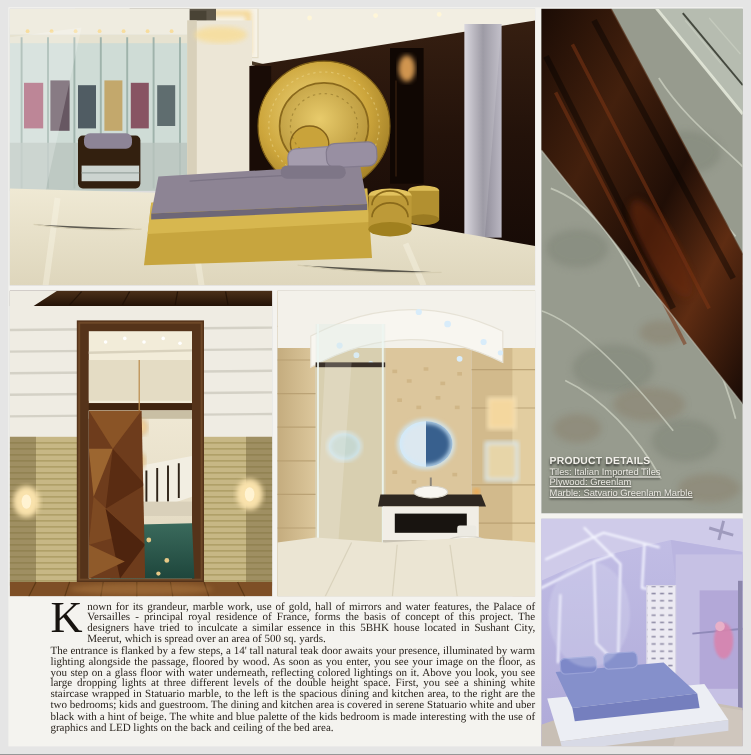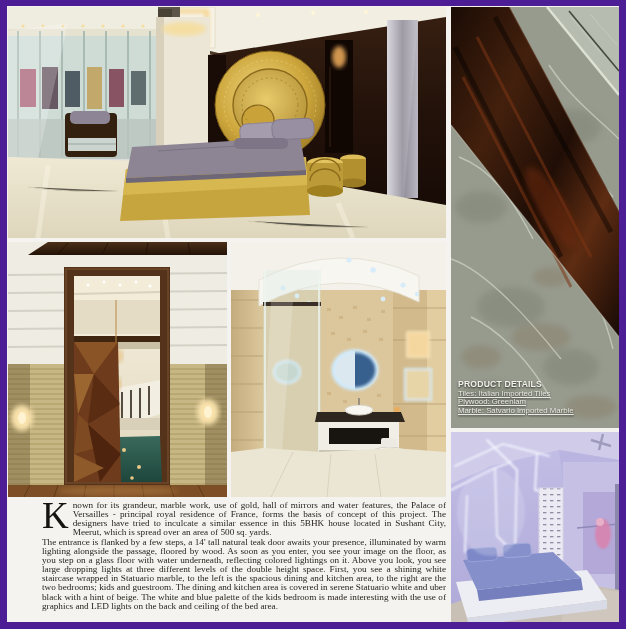--- a/index.html
+++ b/index.html
@@ -1,16 +1,16 @@
 <!DOCTYPE html>
 <html><head>
 <meta charset="utf-8">
 <style>
   html,body{margin:0;padding:0;background:#1c1c1c;}
-  .page{position:relative;width:626px;height:629px;background:#4c1d95;font-family:"Liberation Serif",serif;overflow:hidden;}
+  .page{position:relative;width:626px;height:629px;background:#e5e5e5;font-family:"Liberation Serif",serif;overflow:hidden;}
   .canvas{position:absolute;left:7px;top:6px;width:612px;height:616px;background:#f4f3ef;}
   figure.photo{margin:0;position:absolute;overflow:hidden;background:#ddd;}
   figure.photo svg{display:block;width:100%;height:100%;}
   .ph-master{left:1px;top:1px;width:438px;height:231px;}
   .ph-entrance{left:1px;top:236px;width:219px;height:255px;}
   .ph-bathroom{left:224px;top:236px;width:215px;height:255px;}
   .ph-marble{left:444px;top:1px;width:168px;height:421px;}
   .ph-kids{left:444px;top:426px;width:168px;height:190px;}
   .product-details{position:absolute;left:7px;top:373px;width:156px;color:#f2f0ea;
     font-family:"Liberation Sans",sans-serif;text-shadow:0 1px 2px rgba(0,0,0,.75);}
@@ -457,21 +457,21 @@
             <line x1="4" y1="40" x2="110" y2="250"></line>
         </g>
         <ellipse cx="100" cy="200" rx="14" ry="46" fill="#6e2a10" opacity=".55" transform="rotate(-30 100 200)" filter="url(#maBlur)"></ellipse>
         <line x1="0" y1="118" x2="168" y2="330" stroke="#c9cdbf" stroke-width="1.2" opacity=".55"></line>
         <line x1="58" y1="0" x2="168" y2="205" stroke="#55301a" stroke-width="1.2" opacity=".7"></line>
       </svg>
       <div class="product-details">
         <div class="pd-title">PRODUCT DETAILS</div>
         <div class="pd-line">Tiles: Italian Imported Tiles</div>
         <div class="pd-line">Plywood: Greenlam</div>
-        <div class="pd-line">Marble: Satvario Imported Marble</div>
+        <div class="pd-line">Marble: Satvario Greenlam Marble</div>
       </div>
     </figure>
 
     <figure class="photo ph-kids">
       <svg viewBox="0 0 168 190" preserveAspectRatio="none">
         <defs>
           <linearGradient id="kbWall" x1="0" y1="0" x2="0" y2="1">
             <stop offset="0" stop-color="#c3bfe6"></stop>
               <stop offset="1" stop-color="#aea9d8"></stop>
           </linearGradient>

